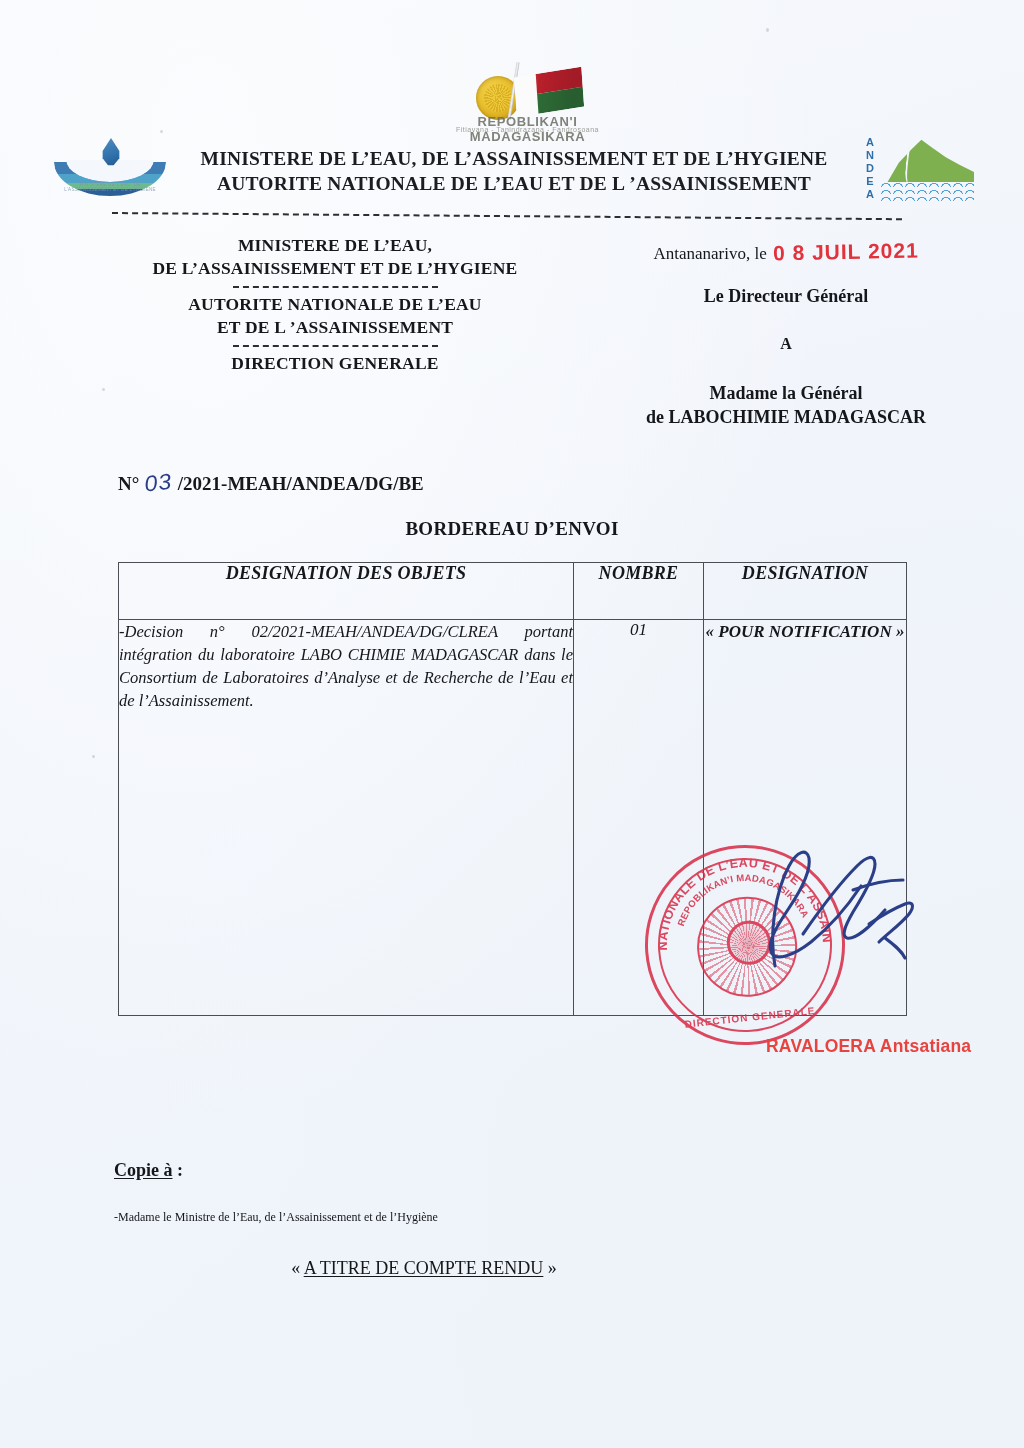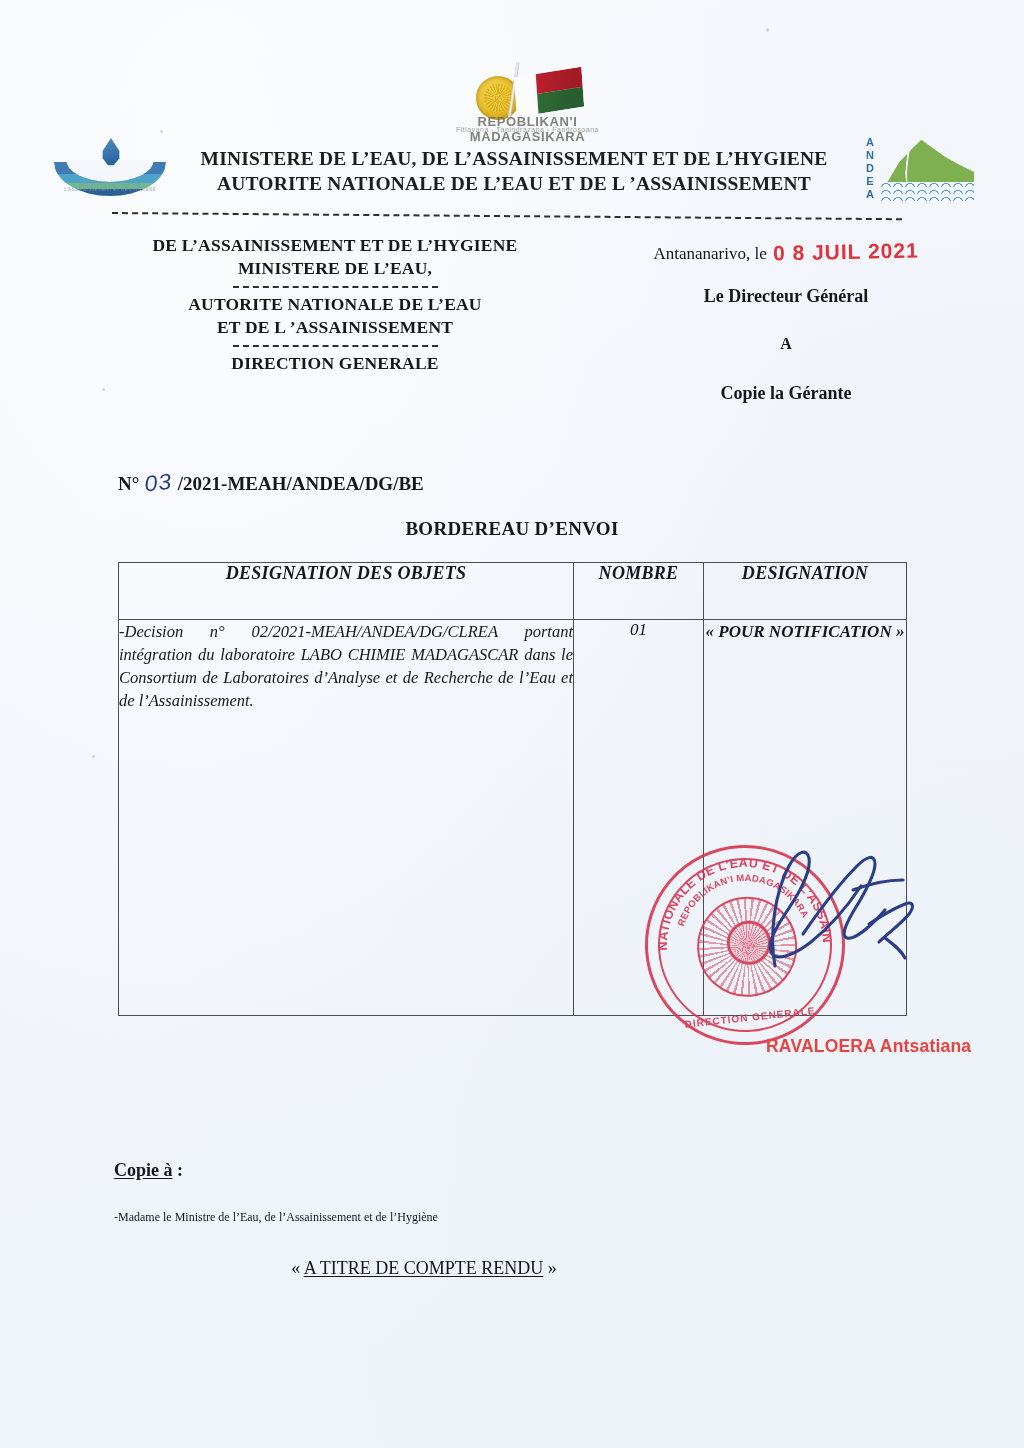--- a/index.html
+++ b/index.html
@@ -423,37 +423,38 @@
   <div class="abs" id="ministry-title">
     <div>MINISTERE DE L’EAU, DE L’ASSAINISSEMENT ET DE L’HYGIENE</div>
     <div>AUTORITE NATIONALE DE L’EAU ET DE L ’ASSAINISSEMENT</div>
   </div>
 
   <div class="abs" id="dashline-top">
     <div class="dash"></div>
   </div>
 
   <div class="abs" id="left-block">
+    <div class="lb-line">MINISTERE DE L’EAU,</div>
     <div class="lb-line">DE L’ASSAINISSEMENT ET DE L’HYGIENE</div>
-    <div class="lb-line">MINISTERE DE L’EAU,</div>
     <div class="minidash"></div>
     <div class="lb-line">AUTORITE NATIONALE DE L’EAU</div>
     <div class="lb-line">ET DE L ’ASSAINISSEMENT</div>
     <div class="minidash"></div>
     <div class="lb-line">DIRECTION GENERALE</div>
   </div>
 
   <div class="abs" id="right-block">
     <div class="date-line">
       <span>Antananarivo, le</span><span class="date-stamp">0 8 JUIL 2021</span>
     </div>
     <div class="rb-title">Le Directeur Général</div>
     <div class="rb-a">A</div>
     <div class="rb-recipient">
-      <div>Copie la Gérante</div>
+      <div>Madame la Général</div>
+      <div>de LABOCHIMIE MADAGASCAR</div>
     </div>
   </div>
 
   <div class="abs" id="refline">
     <span>N°</span><span class="handwritten">03</span><span>/2021-MEAH/ANDEA/DG/BE</span>
   </div>
 
   <div class="abs" id="doc-title">BORDEREAU D’ENVOI</div>
 
   <div class="abs" id="table-wrap">

